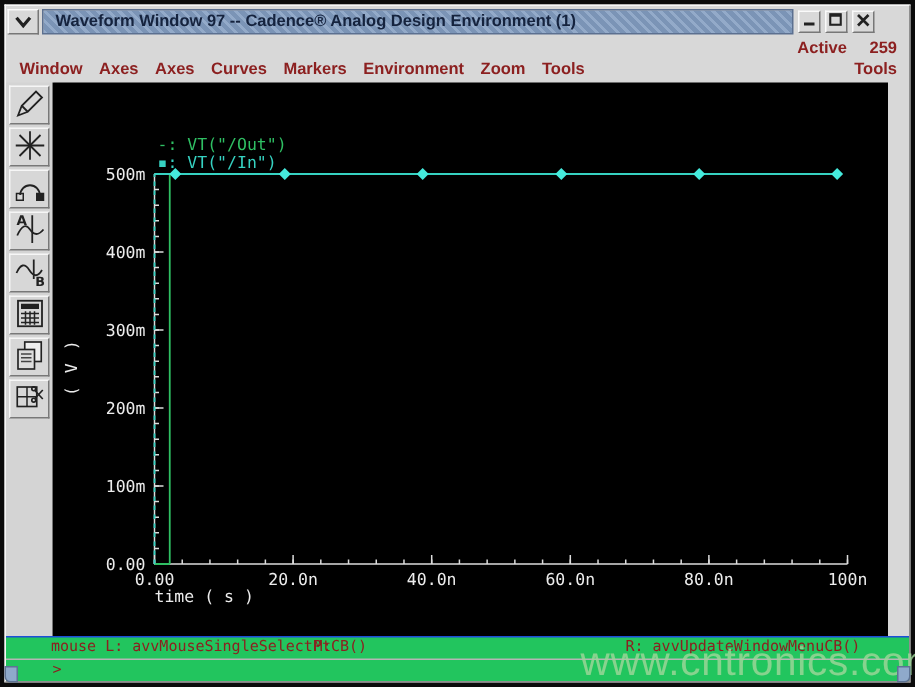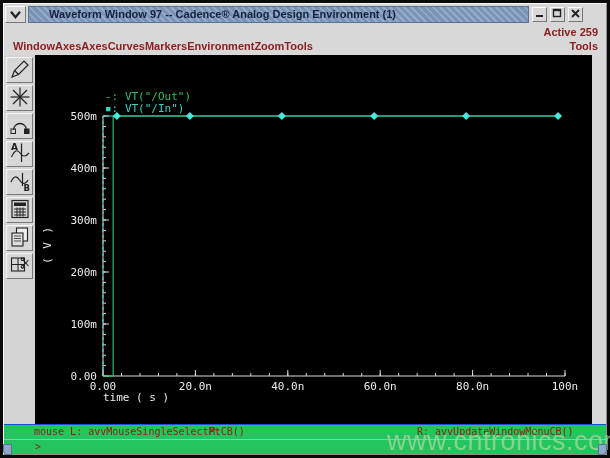--- a/index.html
+++ b/index.html
@@ -10,31 +10,31 @@
          border-top:1px solid #f7f7f7;border-left:1px solid #f7f7f7;
          border-right:1px solid #8f8f8f;border-bottom:1px solid #8f8f8f}
 
   
   .title-row{position:absolute;left:5px;top:5px;right:5px;height:19px;display:flex;align-items:center}
   .wm-btn{box-sizing:border-box;background:#d9d9d9;border-top:1px solid #fafafa;border-left:1px solid #fafafa;
           border-right:1px solid #777;border-bottom:1px solid #777;display:flex;align-items:center;justify-content:center;padding:0}
   .chevron-btn{width:21px;height:17px;margin-right:2px}
   .title-strip{flex:1;height:17px;box-sizing:border-box;border:1px solid #5c7090;
       background:repeating-linear-gradient(45deg,#93aac9 0 2px,#7b94b6 2px 5px);
-      color:#15233e;font-weight:bold;font-size:11px;line-height:15px;padding-left:20px;
+      color:#15233e;font-weight:bold;font-size:11px;line-height:15px;padding-left:8px;
       white-space:nowrap;overflow:hidden}
   .ctl{width:15px;height:15px;margin-left:3px}
   .ctl:last-of-type{margin-right:22px}
 
   
   .active-row{position:absolute;top:26px;right:12px;font-weight:bold;font-size:11px;color:#8c2020}
-  .active-row span{}
-
-  
-  .menubar{position:absolute;top:38px;left:13px;right:12px;height:15px;display:flex;
+  .active-row span{margin-left:12px}
+
+  
+  .menubar{position:absolute;top:38px;left:13px;right:12px;height:15px;display:flex;gap:11px;
            font-weight:bold;font-size:11px;color:#8c2020;align-items:center}
   .menu-item{cursor:default;white-space:nowrap}
   .menu-help{margin-left:auto}
 
   
   .toolbar{position:absolute;left:4px;top:55px;width:31px;height:370px;background:#d4d4d4;
            border-right:1px solid #fff}
   .tbtn{box-sizing:border-box;width:27px;height:26px;margin:2px 1px 2px 2px;background:#d7d7d7;
         border-top:1px solid #f6f6f6;border-left:1px solid #f6f6f6;
         border-right:1px solid #787878;border-bottom:1px solid #787878;

